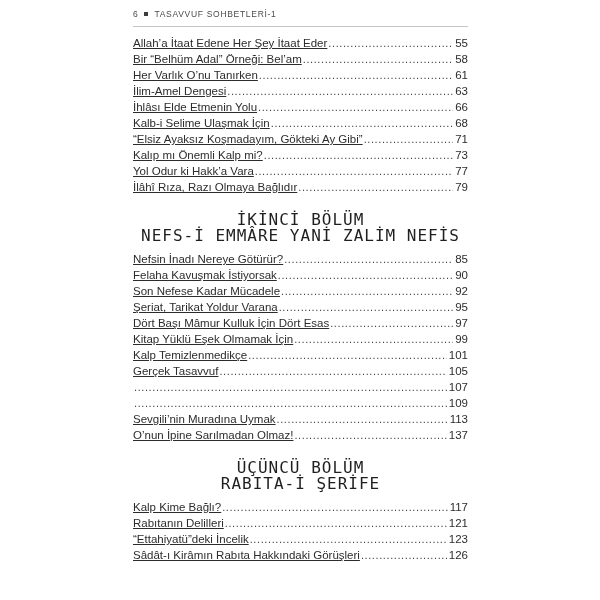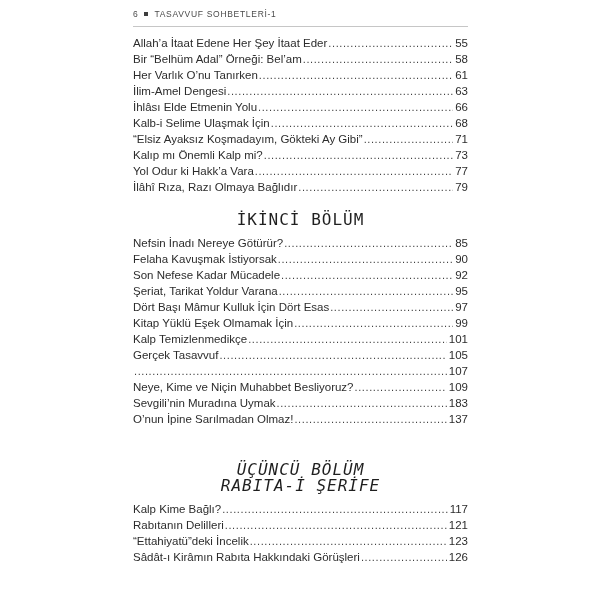--- a/index.html
+++ b/index.html
@@ -35,41 +35,41 @@
   .toc-sections { display: block; }
   .toc-section:first-child { margin-top: 8px; }
   .toc-row {
     display: flex;
     align-items: baseline;
     height: 16px;
     line-height: 16px;
     font-size: 11.5px;
     color: #2c2c2c;
   }
-  .toc-title { white-space: nowrap; flex: 0 0 auto; }
+  .toc-title { white-space: nowrap; flex: 0 0 auto; text-decoration: underline; }
   .dots {
     flex: 1 1 auto;
     overflow: hidden;
     white-space: nowrap;
     letter-spacing: 0.6px;
     margin: 0 2px 0 1px;
     color: #3f3f3f;
     font-size: 11px;
   }
   .toc-page { white-space: nowrap; flex: 0 0 auto; }
   .section-heading {
     text-align: center;
     font-family: "DejaVu Sans Mono", monospace;
     font-size: 16px;
     letter-spacing: 1px;
     color: #1f1f1f;
     line-height: 16px;
     margin: 17px 0 7px 0;
   }
-  .toc-section:nth-child(3) .section-heading { margin-top: 35px; font-style: italic; }
+  .toc-section:nth-child(3) .section-heading { margin-top: 17px; }
 </style>
 </head>
 <body>
 
 <div class="page">
   <header class="page-header">
     <span>6</span>
     <span class="sq"></span>
     <span>TASAVVUF SOHBETLERİ-1</span>
   </header>
@@ -122,20 +122,21 @@
         </div>
         <div class="toc-row">
           <span class="toc-title">İlâhî Rıza, Razı Olmaya Bağlıdır</span>
           <span class="dots">..........................................................................................................................................................................</span>
           <span class="toc-page">79</span>
         </div>
       </section>
       <section class="toc-section">
         <div class="section-heading">
           <div class="heading-line">İKİNCİ BÖLÜM</div>
+          <div class="heading-line">NEFS-İ EMMÂRE YANİ ZALİM NEFİS</div>
         </div>
         <div class="toc-row">
           <span class="toc-title">Nefsin İnadı Nereye Götürür?</span>
           <span class="dots">..........................................................................................................................................................................</span>
           <span class="toc-page">85</span>
         </div>
         <div class="toc-row">
           <span class="toc-title">Felaha Kavuşmak İstiyorsak</span>
           <span class="dots">..........................................................................................................................................................................</span>
           <span class="toc-page">90</span>
@@ -168,28 +169,27 @@
         <div class="toc-row">
           <span class="toc-title">Gerçek Tasavvuf</span>
           <span class="dots">..........................................................................................................................................................................</span>
           <span class="toc-page">105</span>
         </div>
         <div class="toc-row">
           <span class="dots">..........................................................................................................................................................................</span>
           <span class="toc-page">107</span>
         </div>
         <div class="toc-row">
-          <span class="toc-title">Neye, Kime ve Niçin Muhabbet Besliyoruz?</span>
           <span class="dots">..........................................................................................................................................................................</span>
           <span class="toc-page">109</span>
         </div>
         <div class="toc-row">
           <span class="toc-title">Sevgili’nin Muradına Uymak</span>
           <span class="dots">..........................................................................................................................................................................</span>
-          <span class="toc-page">183</span>
+          <span class="toc-page">113</span>
         </div>
         <div class="toc-row">
           <span class="toc-title">O’nun İpine Sarılmadan Olmaz!</span>
           <span class="dots">..........................................................................................................................................................................</span>
           <span class="toc-page">137</span>
         </div>
       </section>
       <section class="toc-section">
         <div class="section-heading">
           <div class="heading-line">ÜÇÜNCÜ BÖLÜM</div>

